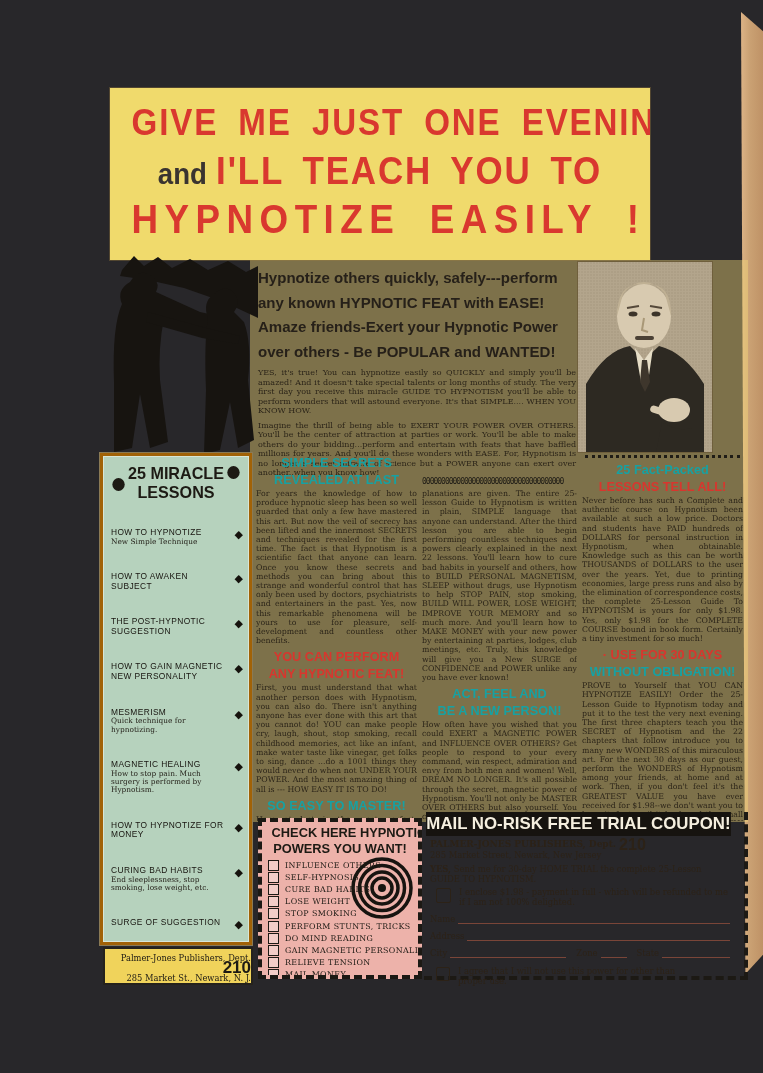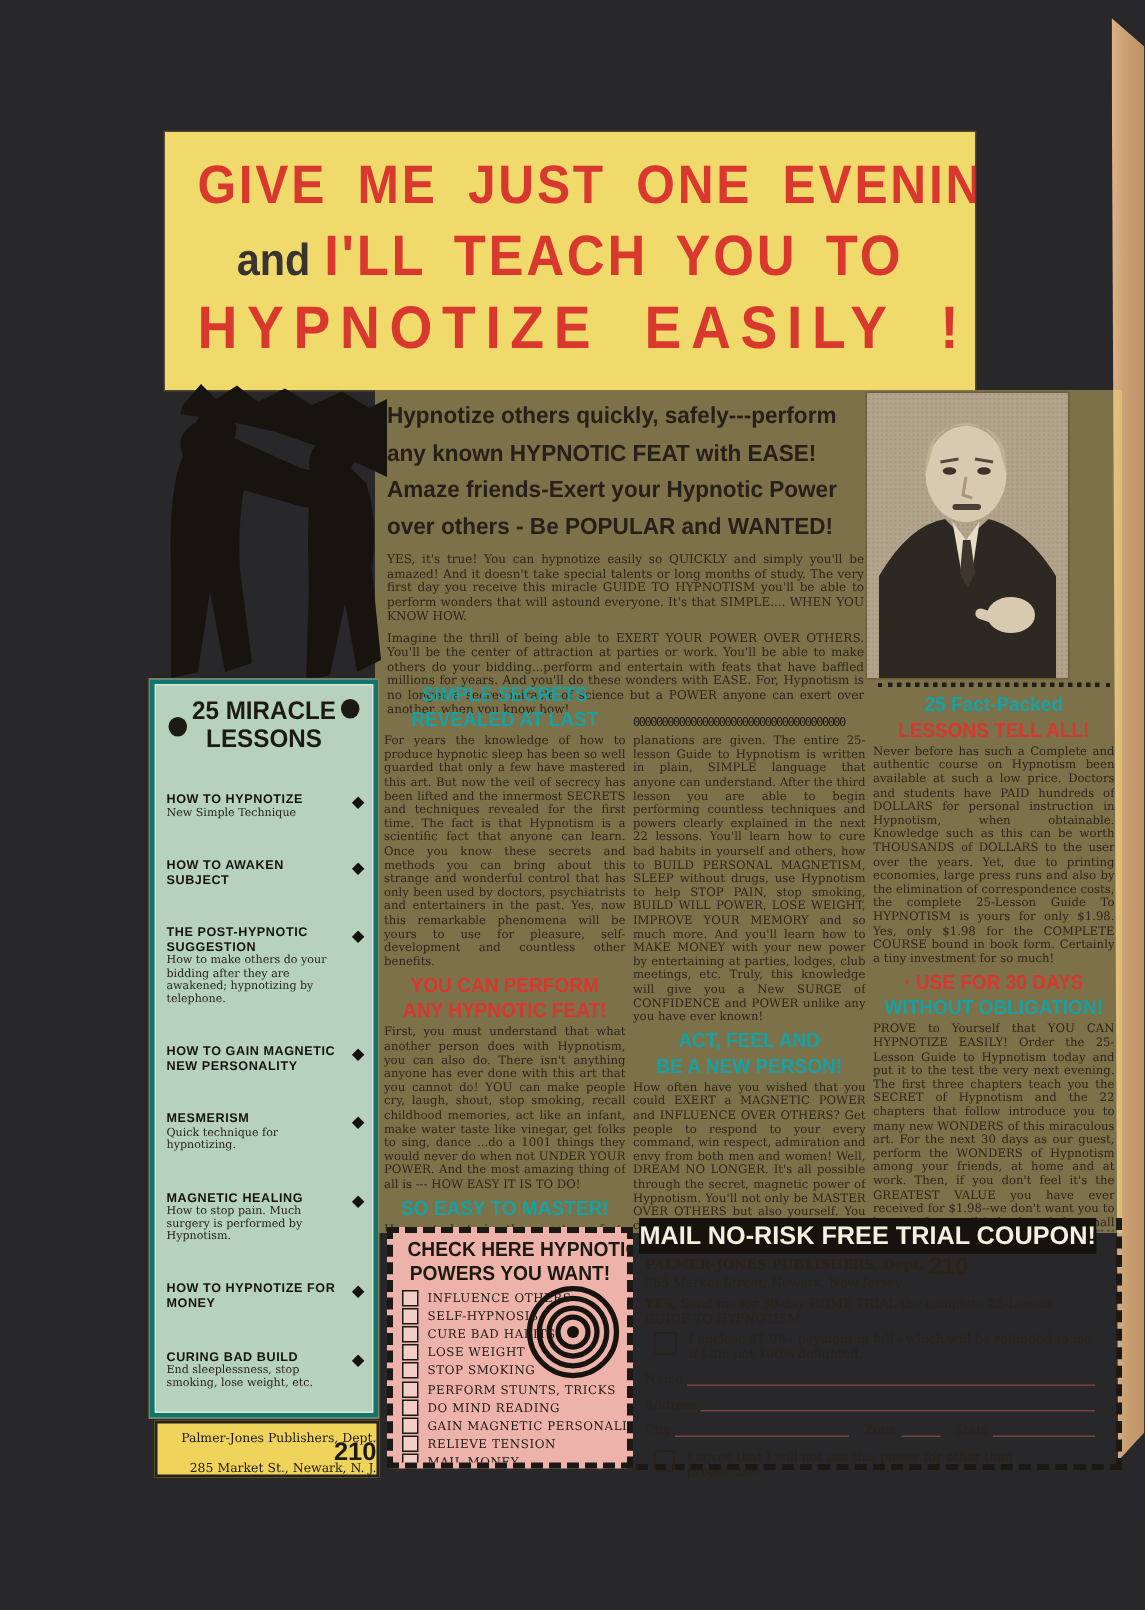--- a/index.html
+++ b/index.html
@@ -45,29 +45,29 @@
   .col2{left:422px;width:155px;}
   .col3{left:582px;width:161px;}
   .col-h{font-weight:bold;font-size:13.5px;line-height:15px;text-align:center;transform:scaleX(.94);transform-origin:center;white-space:nowrap;margin:2px 0;}
   .teal{color:#17a1a2;}
   .red{color:#d8362e;}
   .col p{margin:2px 0 4px 0;font-family:"DejaVu Serif",serif;font-size:7.8px;line-height:9.2px;color:#2c2519;text-align:justify;}
   .loops{font-family:"DejaVu Sans Mono",monospace;font-size:8px;letter-spacing:-1px;color:#1f1c16;white-space:nowrap;overflow:hidden;height:10px;margin-top:24px;}
   .dotrule{border-top:3px dotted #1f1c16;width:96%;margin:2px auto 4px auto;}
   .sidebar{
     position:absolute;left:100px;top:453px;width:152px;height:492px;
-    background:#b6d2bd;border:3px solid #0f766e;box-shadow:inset 0 0 0 1px #d9e6d6, 0 0 0 1px #8a7a55;
+    background:#b6d2bd;border:3px solid #a16207;box-shadow:inset 0 0 0 1px #d9e6d6, 0 0 0 1px #8a7a55;
     box-sizing:border-box;padding:6px 8px 4px 8px;overflow:hidden;
   }
   .sb-title{position:relative;text-align:center;font-weight:bold;font-size:17px;line-height:19px;color:#1d1a14;margin:2px 0 6px 0;transform:scaleX(.95);}
   .sb-dot{position:absolute;width:13px;height:13px;border-radius:50%;background:#1d1a14;}
   .sb-dot.l{left:-2px;top:14px;}
   .sb-dot.r{right:-2px;top:2px;}
   .sb-item{position:relative;margin-bottom:4.5px;padding-right:10px;}
-  .sb-item .t{font-weight:bold;font-size:8.4px;line-height:9.6px;letter-spacing:.4px;color:#17140f;margin-top:26px;}
+  .sb-item .t{font-weight:normal;font-size:8.4px;line-height:9.6px;letter-spacing:.4px;color:#17140f;margin-top:26px;}
   .sb-item .d{font-family:"DejaVu Serif",serif;font-size:7.4px;line-height:8.4px;color:#211d16;}
   .sb-item .dia{position:absolute;right:-2px;top:0;font-size:11px;color:#15120d;}
   .sb-foot{font-family:Liberation Mono, monospace;font-size:7.6px;color:#211d16;margin-top:2px;text-align:center;}
   .pubbox{
     position:absolute;left:103px;top:947px;width:150px;height:38px;background:#f0d35b;
     border:2px solid #25221c;box-sizing:border-box;text-align:right;
     font-family:"DejaVu Serif",serif;font-size:8.3px;line-height:10px;color:#1d1a14;padding-top:4px;
   }
   .pubbox .dept{font-family:"Liberation Sans",sans-serif;font-weight:bold;font-size:17px;line-height:10px;vertical-align:-2px;}
   .powers{
@@ -197,21 +197,20 @@
         <div class="t">HOW TO HYPNOTIZE</div>
         <div class="d">New Simple Technique</div>
         <span class="dia">◆</span>
       </div>
       <div class="sb-item">
         <div class="t">HOW TO AWAKEN SUBJECT</div>
         <span class="dia">◆</span>
       </div>
       <div class="sb-item">
         <div class="t">THE POST-HYPNOTIC SUGGESTION</div>
-        <div class="d">How to make others do your bidding after they are awakened; hypnotizing by telephone.</div>
         <span class="dia">◆</span>
       </div>
       <div class="sb-item">
         <div class="t">HOW TO GAIN MAGNETIC NEW PERSONALITY</div>
         <span class="dia">◆</span>
       </div>
       <div class="sb-item">
         <div class="t">MESMERISM</div>
         <div class="d">Quick technique for hypnotizing.</div>
         <span class="dia">◆</span>
@@ -219,21 +218,21 @@
       <div class="sb-item">
         <div class="t">MAGNETIC HEALING</div>
         <div class="d">How to stop pain. Much surgery is performed by Hypnotism.</div>
         <span class="dia">◆</span>
       </div>
       <div class="sb-item">
         <div class="t">HOW TO HYPNOTIZE FOR MONEY</div>
         <span class="dia">◆</span>
       </div>
       <div class="sb-item">
-        <div class="t">CURING BAD BUILD</div>
+        <div class="t">CURING BAD HABITS</div>
         <div class="d">End sleeplessness, stop smoking, lose weight, etc.</div>
         <span class="dia">◆</span>
       </div>
       <div class="sb-item">
         <div class="t">SURGE OF SUGGESTION</div>
         <span class="dia">◆</span>
       </div>
       <div class="sb-item">
         <div class="t">HYPNOTIZE YOURSELF</div>
         <span class="dia">◆</span>

